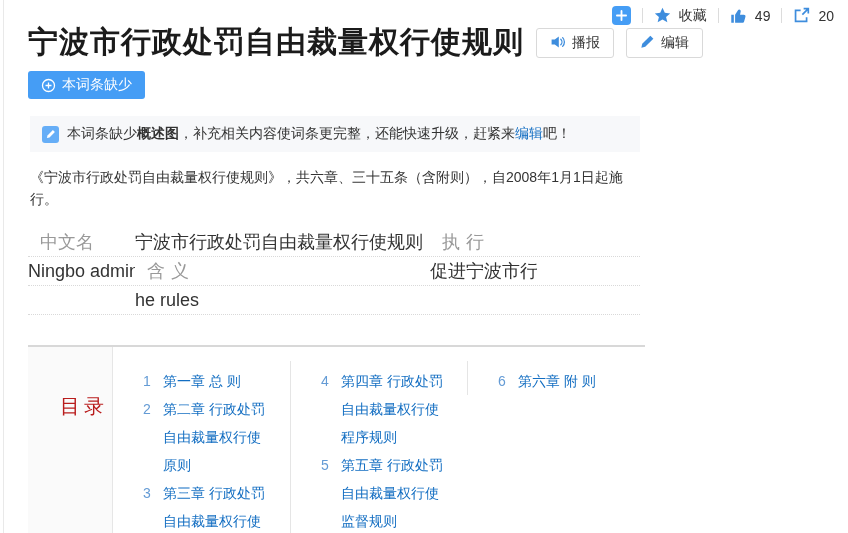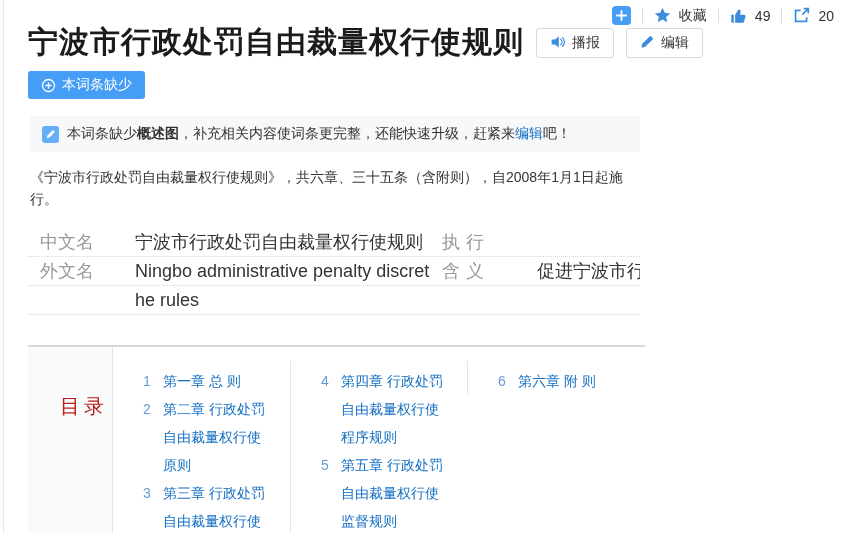--- a/index.html
+++ b/index.html
@@ -130,21 +130,20 @@
     <p class="summary">《宁波市行政处罚自由裁量权行使规则》，共六章、三十五条（含附则），自2008年1月1日起施行。</p>
 
     
     <div class="infobox">
       <div class="ib-row">
         <span class="ib-label">中文名</span>
         <span class="ib-value">宁波市行政处罚自由裁量权行使规则</span>
         <span class="ib-label"><span class="jz">执 行</span></span>
       </div>
       <div class="ib-row">
-        <span class="ib-label">外文名</span>
         <span class="ib-value">Ningbo administrative penalty discretion to exercise t</span>
         <span class="ib-label"><span class="jz">含 义</span></span>
         <span class="ib-value">促进宁波市行政处罚</span>
       </div>
       <div class="ib-row">
         <span class="ib-label"></span>
         <span class="ib-value">he rules</span>
         <span class="ib-label"><span class="jz"></span></span>
         <span class="ib-value"></span>
       </div>

